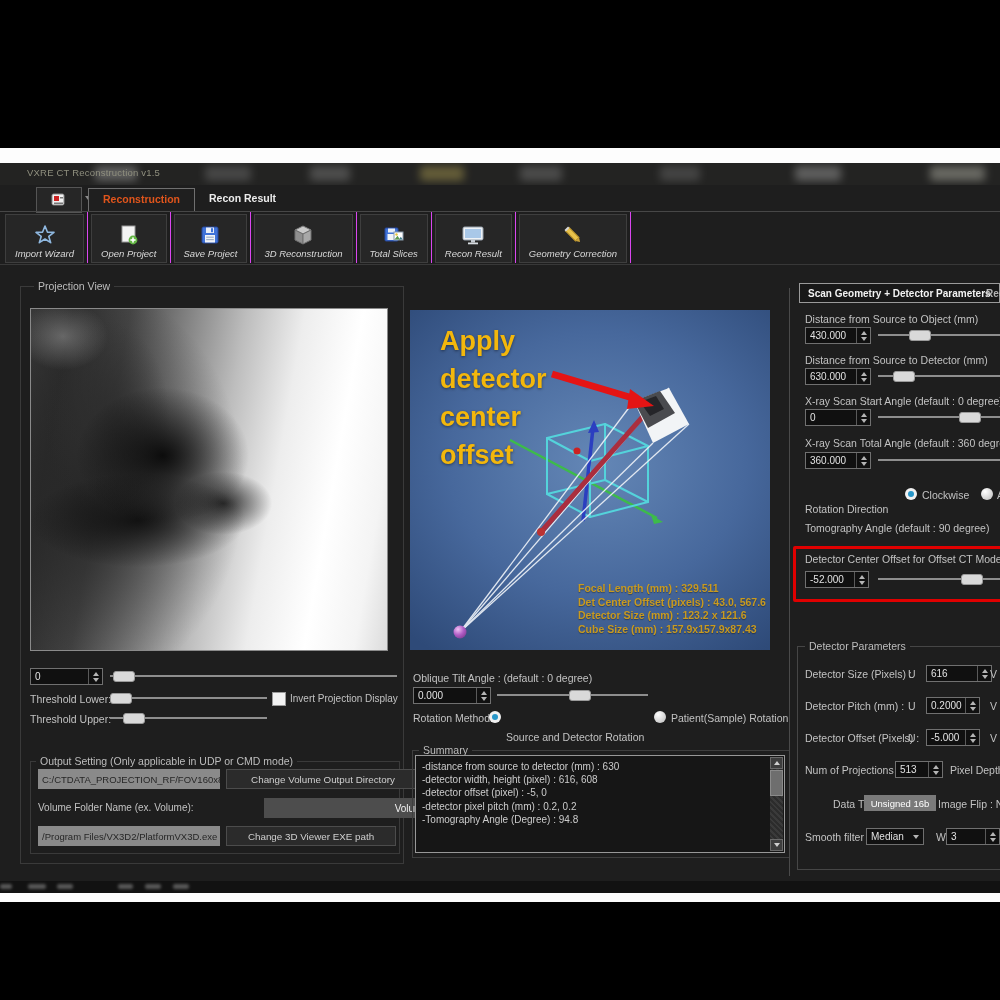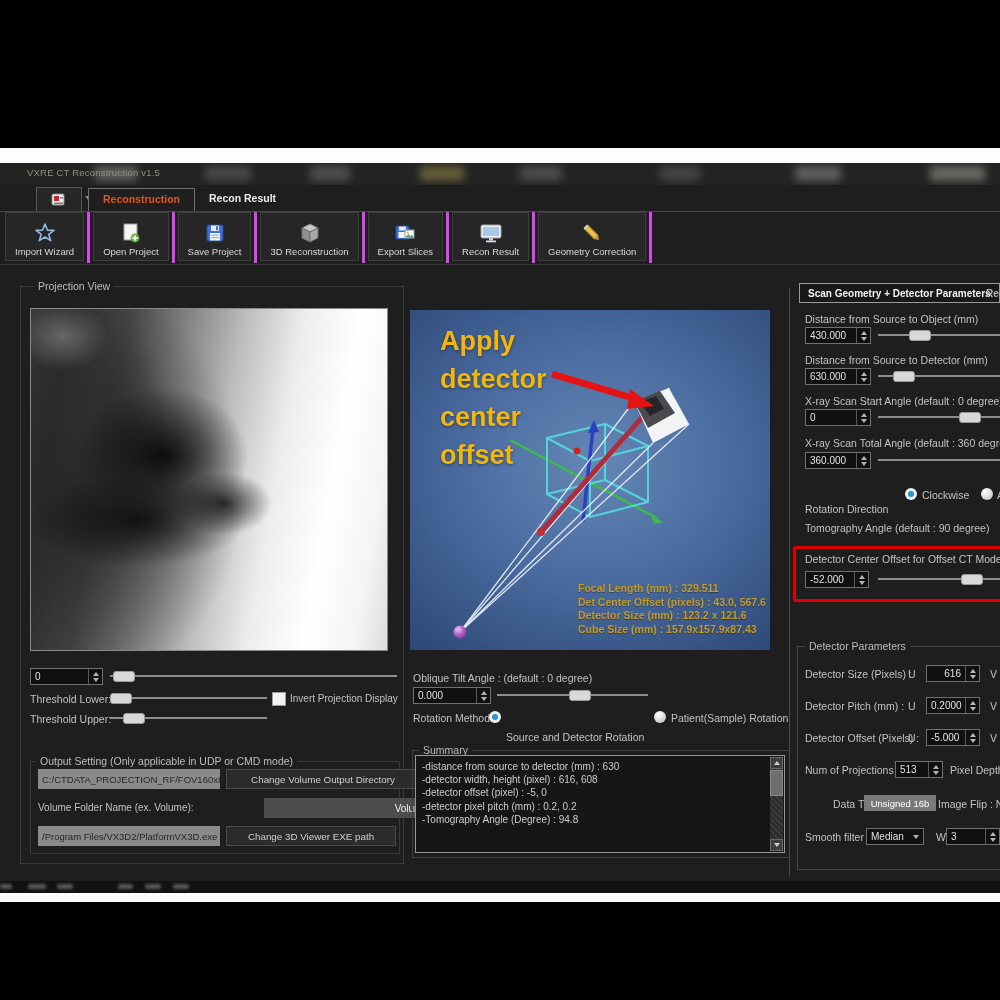--- a/index.html
+++ b/index.html
@@ -17,21 +17,21 @@
        display:flex;align-items:center;justify-content:center;}
   .qat-caret{left:85px;top:33px;width:0;height:0;border-left:3px solid transparent;
        border-right:3px solid transparent;border-top:4px solid #8a8a8a;}
   
   .tabbar{left:88px;top:25px;height:23px;display:flex;z-index:3;}
   .tab{padding:4px 14px 3px;font-size:10.5px;font-weight:bold;color:#ececec;}
   .tab.active{background:#1f1f1f;border:1px solid #6f6f6f;border-bottom:none;}
   .tab-underline{left:0;top:48px;width:1000px;height:1px;background:#474747;}
   
   .ribbon{left:2px;top:49px;height:51px;display:flex;align-items:stretch;}
-  .rcell{display:flex;align-items:flex-end;border-right:3px solid #d946ef;padding:2px 3px;}
+  .rcell{display:flex;align-items:flex-start;border-right:1px solid #d946ef;padding:2px 3px;font-style:italic;}
   .rbtn{display:flex;flex-direction:column;align-items:center;justify-content:flex-end;
         gap:2px;background:#262626;border:1px solid #3e3e3e;padding:2px 9px 3px;height:42px;}
   .rbtn .lab{font-size:9.5px;color:#d8d8d8;white-space:nowrap;}
   .ribbon-sep{left:0;top:101px;width:1000px;height:1px;background:#383838;}
   
   .group{border:1px solid #3a3a3a;}
   .gtitle{position:absolute;background:#1e1e1e;padding:0 4px;font-size:10.5px;color:#bdbdbd;white-space:nowrap;}
   
   .xray{left:30px;top:145px;width:356px;height:341px;border:1px solid #8a8a8a;
     background:
@@ -175,21 +175,21 @@
         <div class="rbtn">
           <svg width="22" height="22" viewBox="0 0 22 22">
             <rect x="2" y="4" width="13" height="13" rx="1" fill="#3f72d8" stroke="#27479a"></rect>
             <rect x="5" y="4.5" width="7" height="4" fill="#e8eef8"></rect>
             <rect x="4.5" y="10" width="8" height="6" fill="#f0f3f8"></rect>
             <rect x="11" y="8" width="9" height="8" fill="#ffffff" stroke="#8899aa"></rect>
             <circle cx="13.5" cy="10.5" r="1.2" fill="#e8c23a"></circle>
             <polygon points="11.5,15.5 14.5,11.8 17,15.5" fill="#5b9a4e"></polygon>
             <polygon points="16,15.5 17.8,12.8 19.6,15.5" fill="#3e7a8a"></polygon>
           </svg>
-          <span class="lab">Export Slices</span>
+          <span class="lab">Total Slices</span>
         </div>
       </div>
       <div class="rcell">
         <div class="rbtn">
           <svg width="24" height="22" viewBox="0 0 24 22">
             <rect x="2" y="3" width="20" height="13" rx="1.5" fill="#eef2f6" stroke="#9aa4ae"></rect>
             <rect x="4" y="5" width="16" height="9" fill="#a9c8e8"></rect>
             <rect x="10" y="16" width="4" height="2.5" fill="#c6ccd2"></rect>
             <rect x="7" y="18.5" width="10" height="1.8" fill="#d8dde2"></rect>
           </svg>
@@ -419,21 +419,21 @@
       <div class="abs slider" style="left:82px;top:22px;width:126px;">
         <span class="thumb" style="left:66%;"></span>
       </div>
     </div>
 
     <div class="abs group" style="left:797px;top:483px;width:215px;height:222px;border-color:#464646;"></div>
     <div class="gtitle" style="left:805px;top:477px;">Detector Parameters</div>
 
     <div class="abs lbl" style="left:805px;top:505px;">Detector Size (Pixels) :</div>
     <div class="abs lbl" style="left:908px;top:505px;">U</div>
-    <div class="abs spin" style="left:926px;top:502px;width:54px;text-align:right;">
+    <div class="abs spin" style="left:926px;top:502px;width:66px;">
       <span class="val">616</span>
       <span class="sp">
           <i class="up"></i>
           <i class="dn"></i>
         </span>
     </div>
     <div class="abs lbl" style="left:990px;top:505px;">V</div>
 
     <div class="abs lbl" style="left:805px;top:537px;">Detector Pitch (mm) :</div>
     <div class="abs lbl" style="left:908px;top:537px;">U</div>

